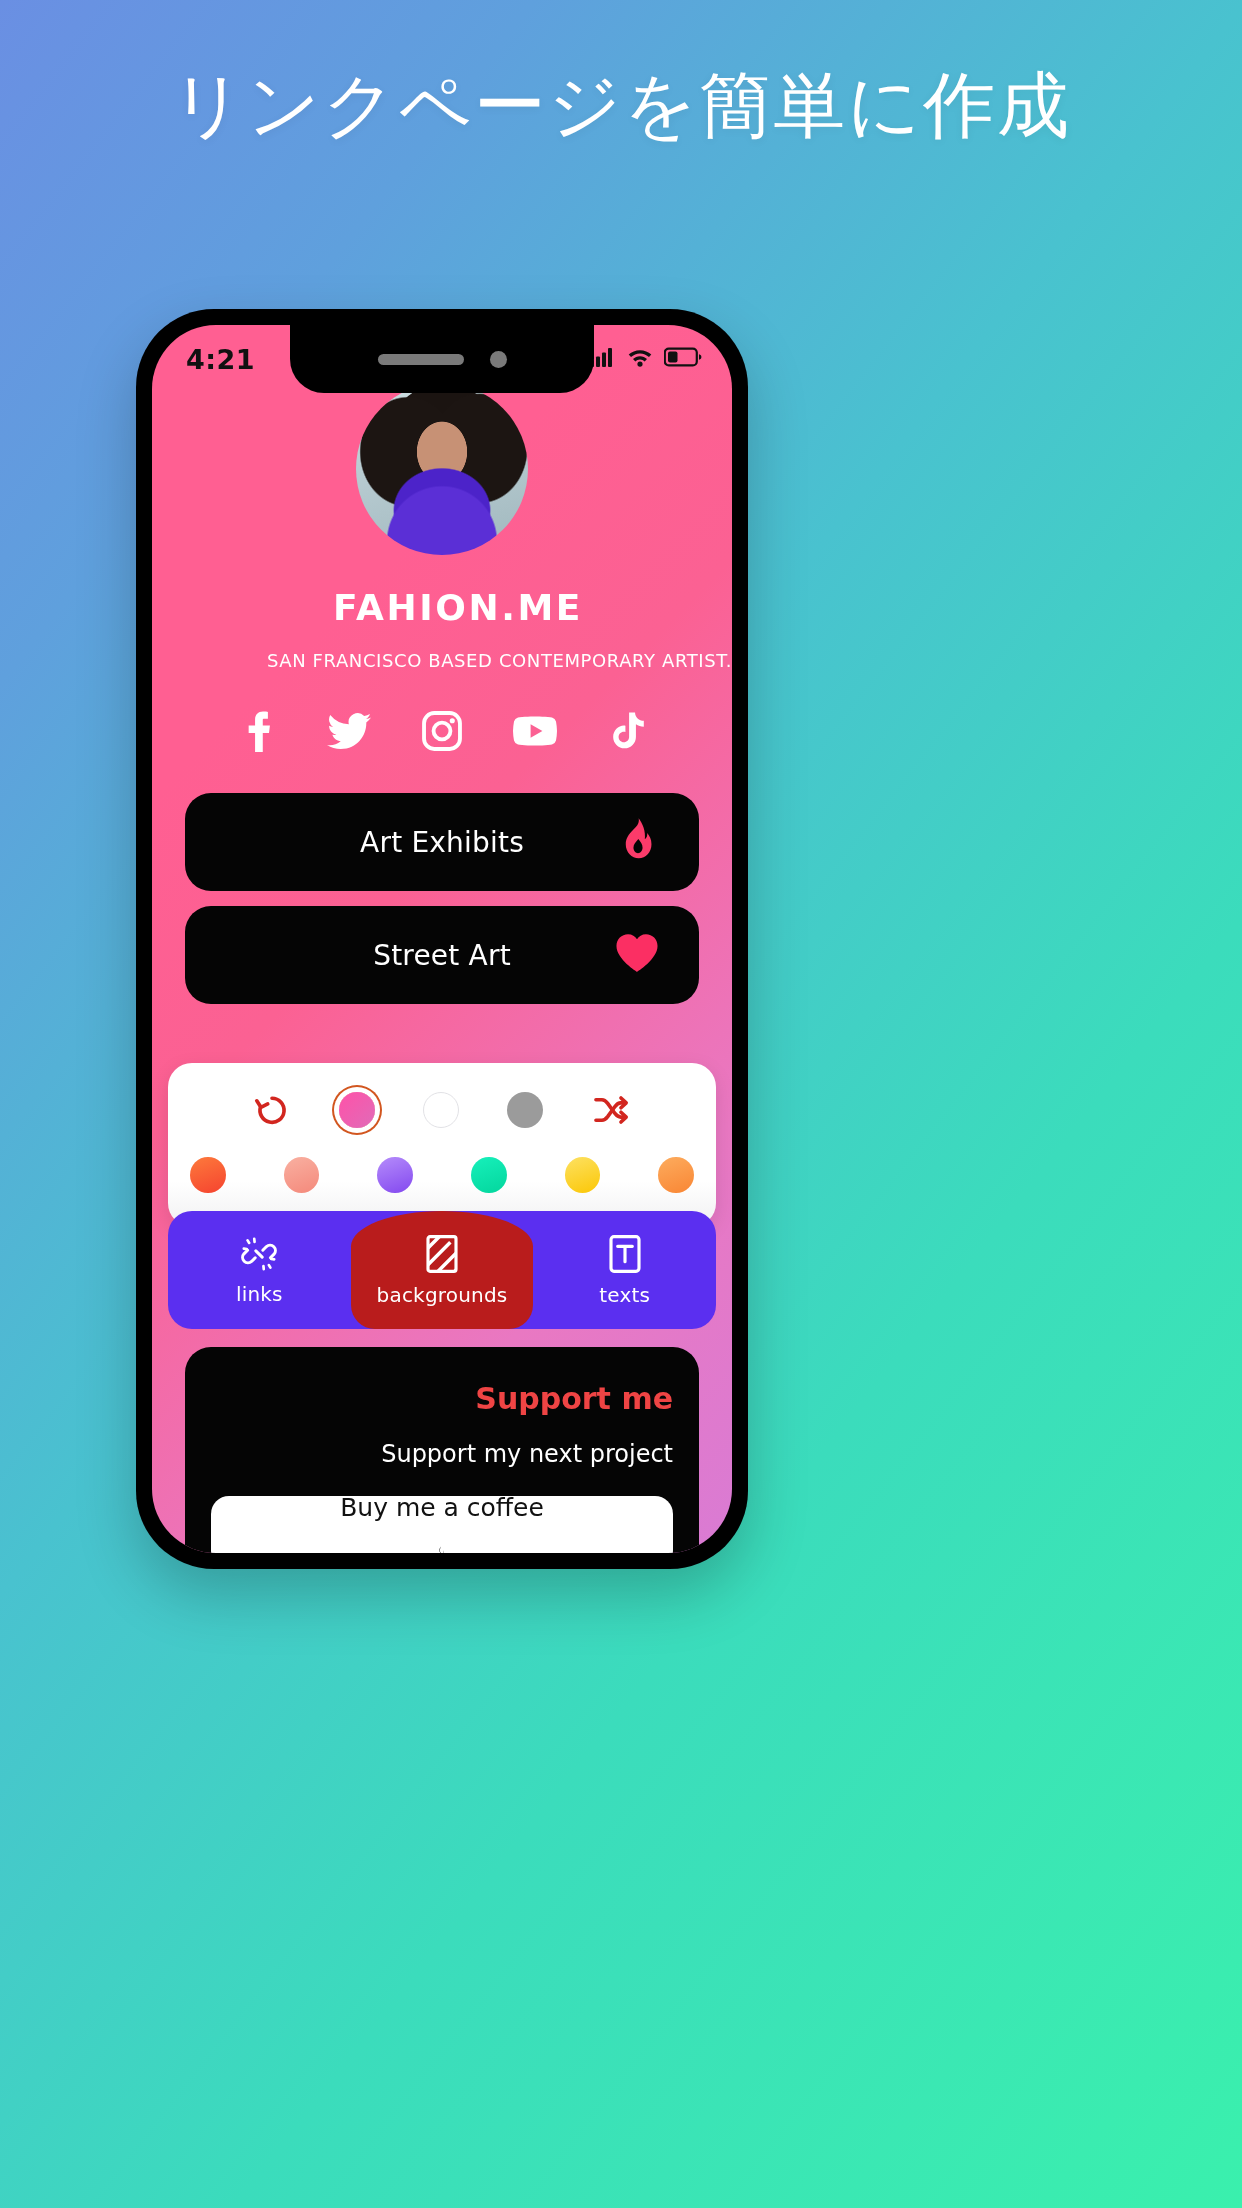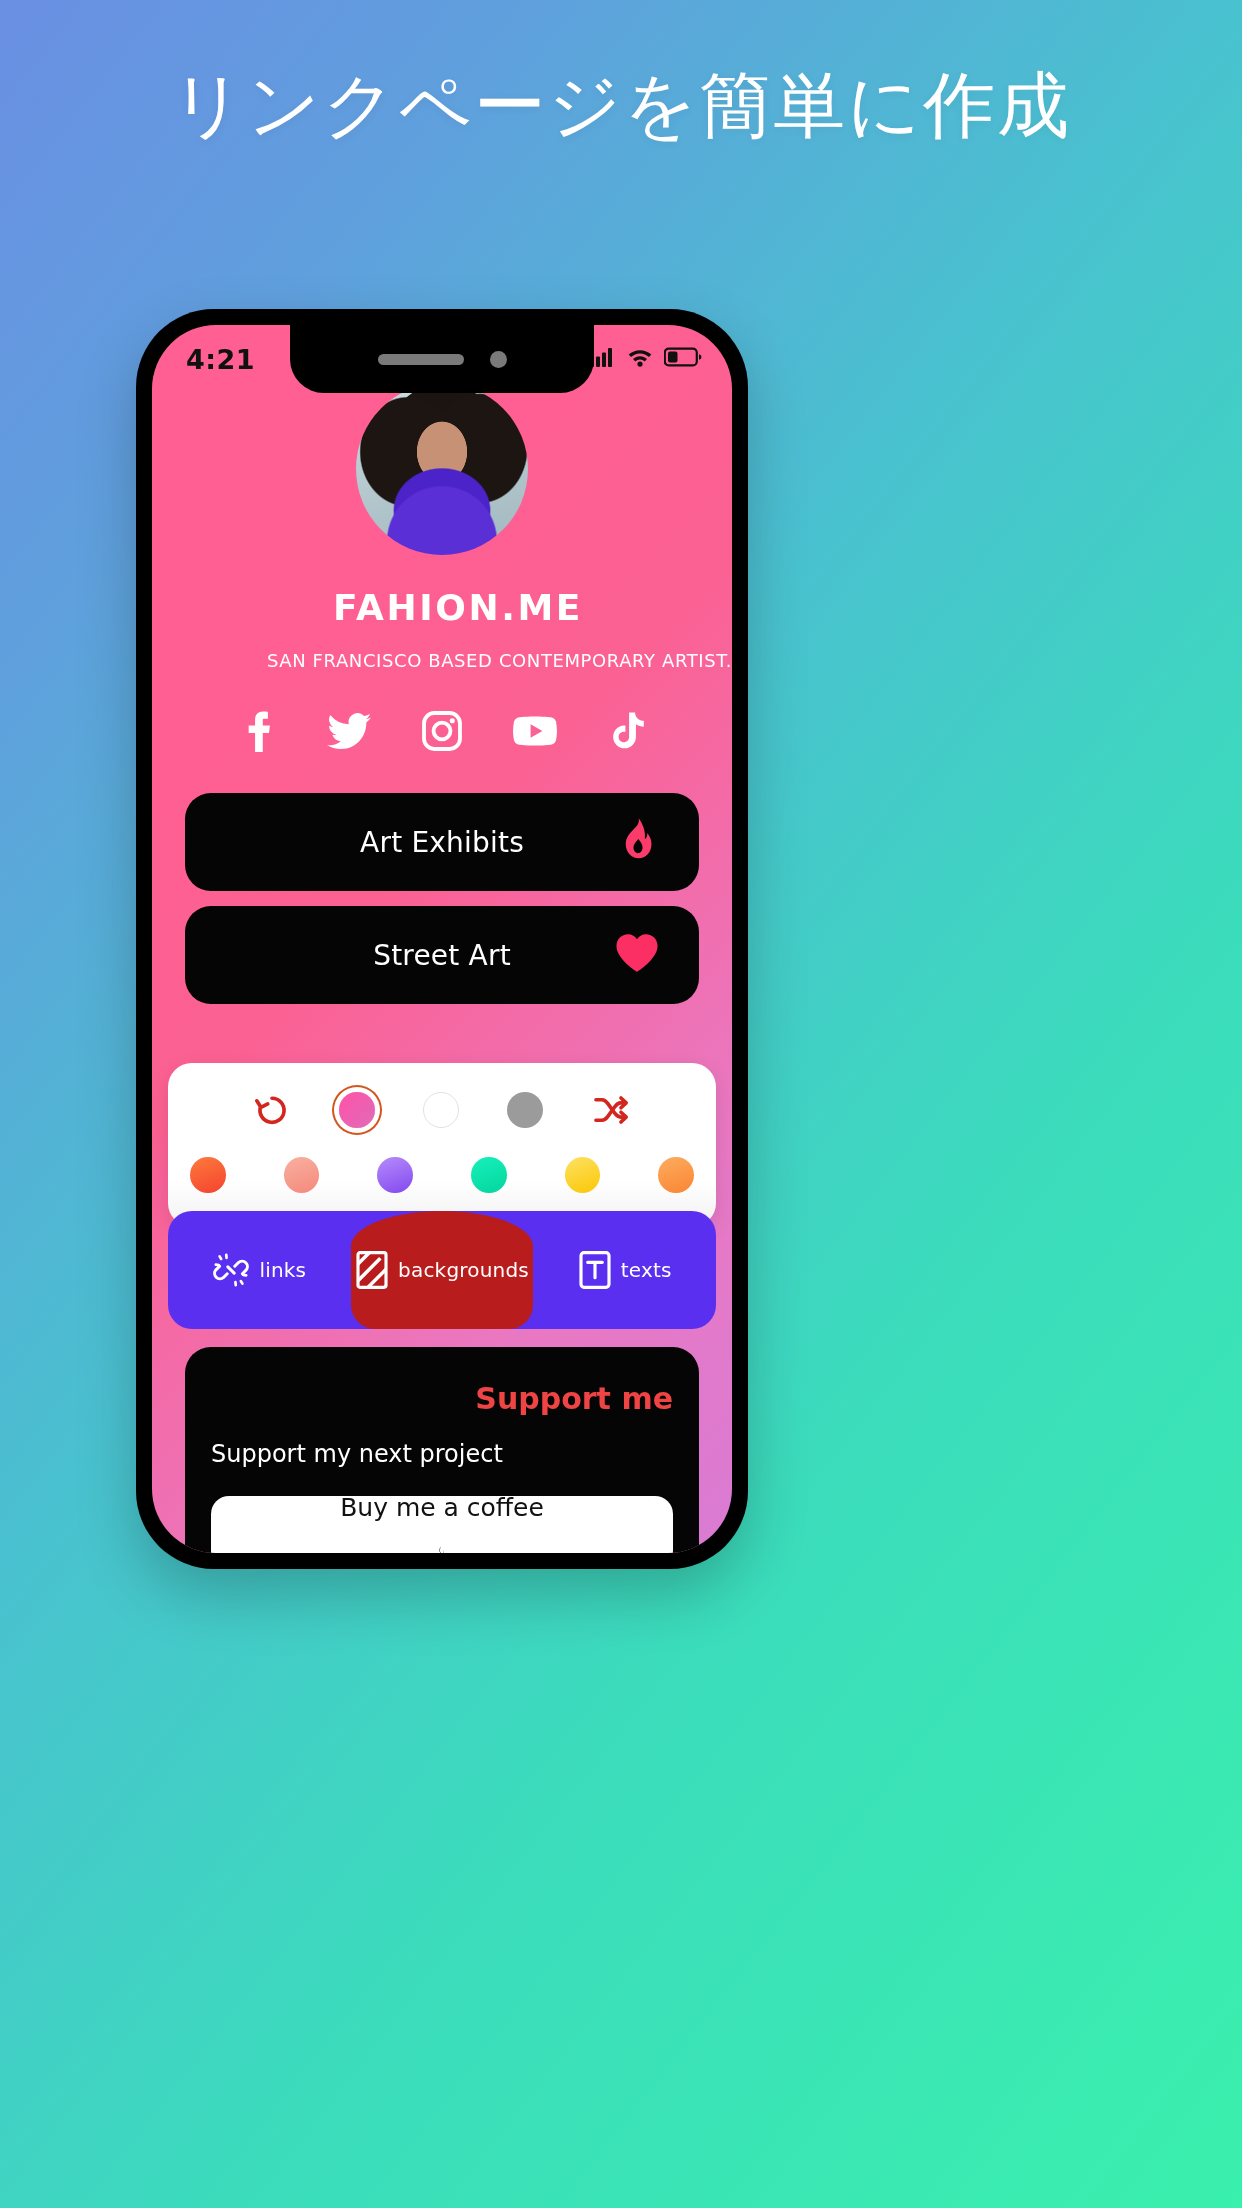--- a/index.html
+++ b/index.html
@@ -113,38 +113,38 @@
   .dot-white{ background:#fff; border:1px solid #e2e2e6; }
   .dot-grey{ background:#9b9b9b; }
   .ico-red svg{ display:block; }
 
   
   .tabbar{
     position:relative; margin-top:-16px; height:118px;
     background:#5b2ff0; border-radius:24px; display:flex; overflow:hidden;
   }
   .tab{
-    flex:1; display:flex; flex-direction:row; align-items:center; justify-content:center;
+    flex:1; display:flex; flex-direction:column; align-items:center; justify-content:center;
     gap:9px; color:#fff; position:relative;
   }
   .tab.active{ background:#b91c1c; border-radius:50% 50% 24px 24px / 30% 30% 24px 24px; }
   .tab .tlabel{ font-size:20px; font-family:"DejaVu Sans", sans-serif; letter-spacing:.2px; }
   .tab svg{ display:block; }
 
   
   .support{
     position:absolute; left:33px; right:33px; top:1022px;
     background:#050505; border-radius:26px; padding:34px 26px 0; height:238px;
   }
   .sup-title{
     text-align:right; color:#ef4444; font-size:30px; font-weight:700;
     font-family:"DejaVu Sans", sans-serif;
   }
   .sup-sub{
-    text-align:left; color:#fff; font-size:24px; font-weight:400; margin-top:24px;
+    text-align:right; color:#fff; font-size:24px; font-weight:400; margin-top:24px;
     font-family:"DejaVu Sans", sans-serif;
   }
   .sup-btn{
     margin-top:28px; height:72px; background:#fff; border-radius:18px;
     display:flex; align-items:center; justify-content:center; gap:20px;
     font-size:25px; color:#111; font-family:"DejaVu Sans", sans-serif;flex-direction:column;
   }
 </style>
 </head>
 <body>

